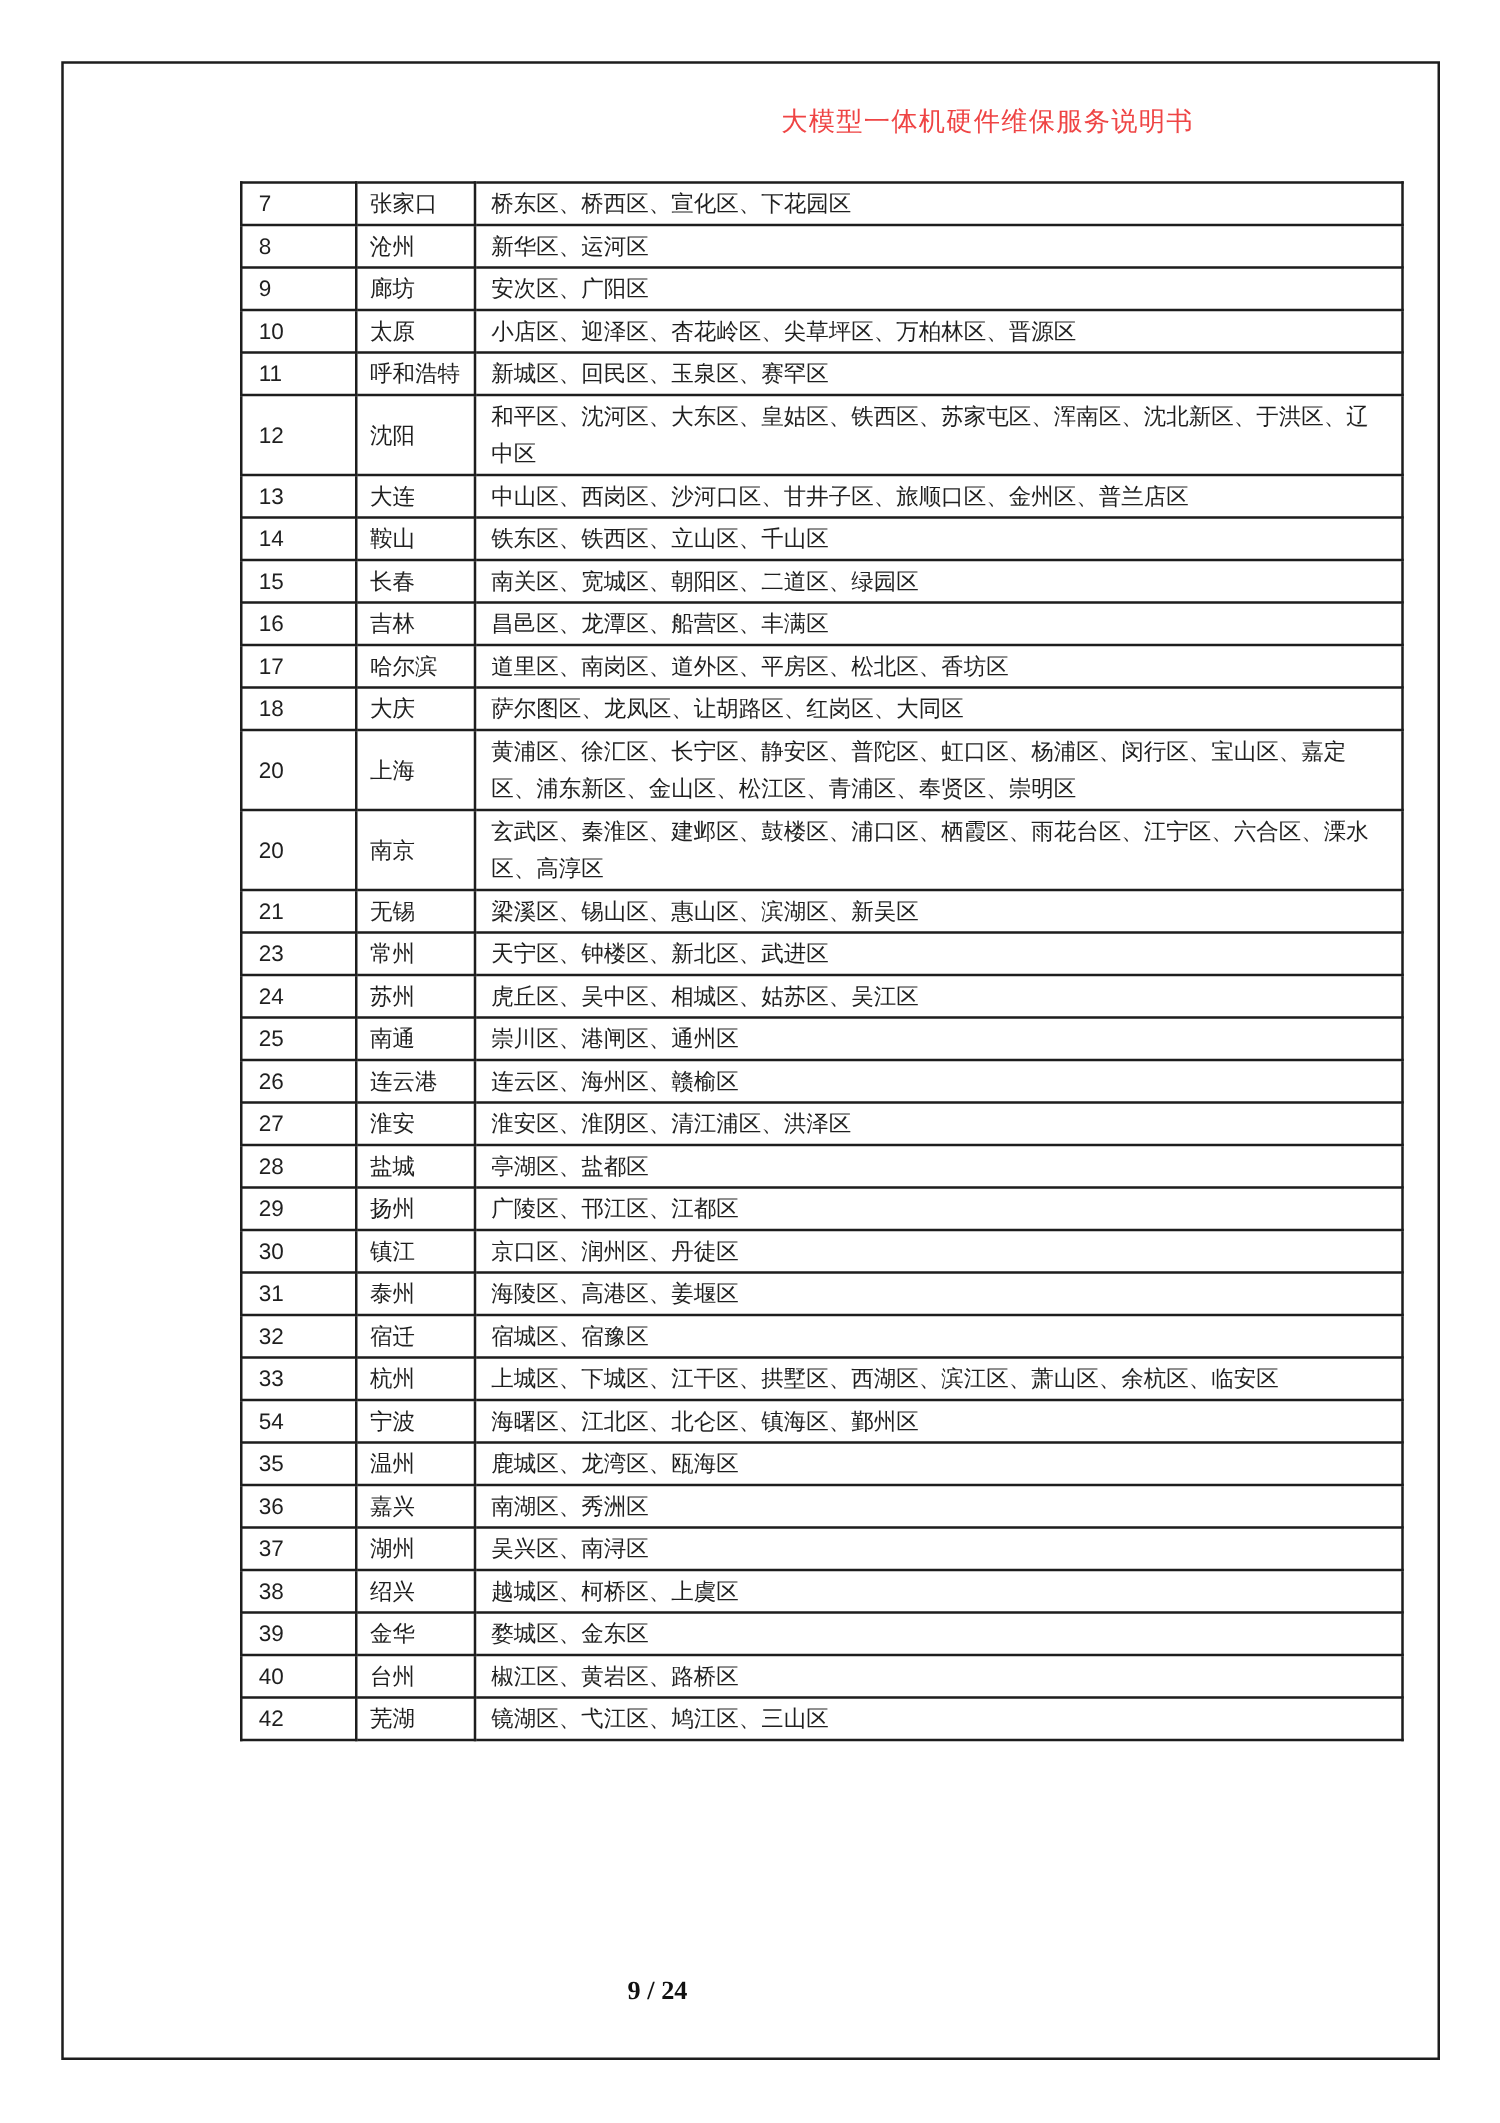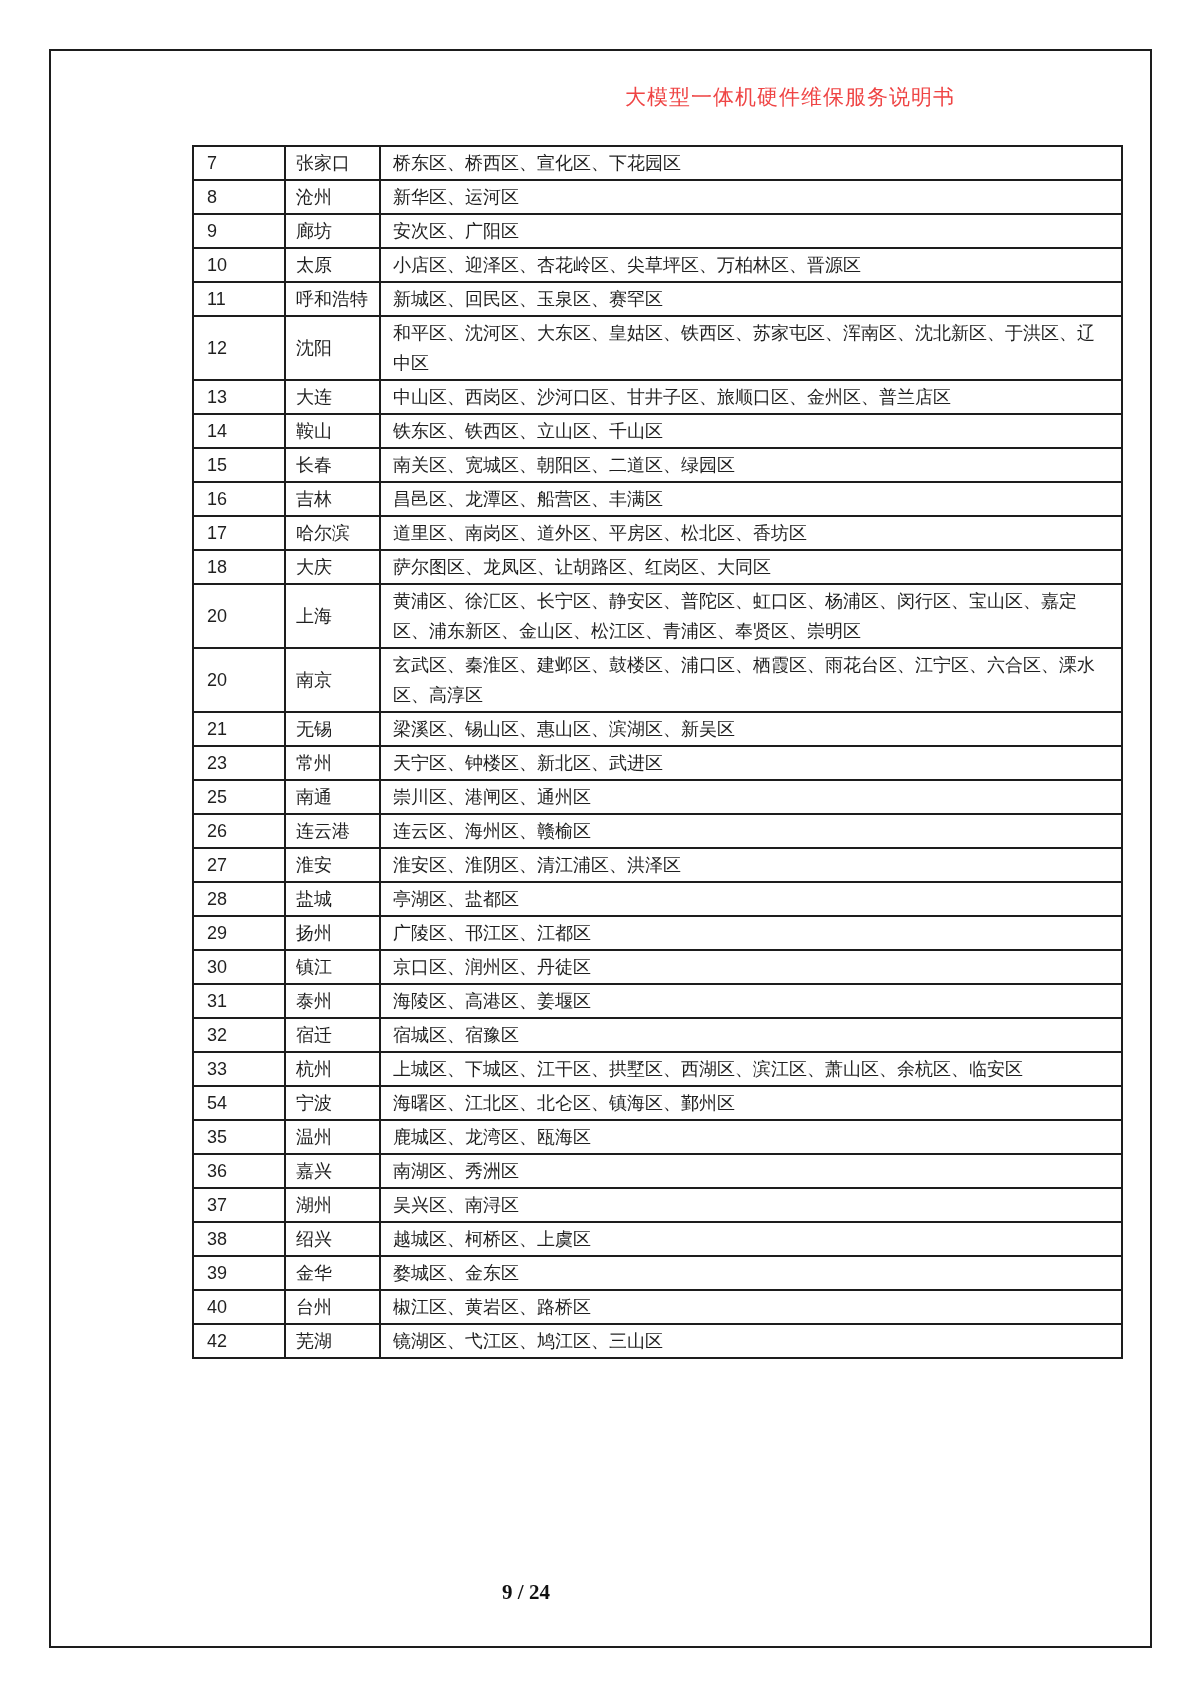--- a/index.html
+++ b/index.html
@@ -147,20 +147,25 @@
         <td class="col-no">21</td>
         <td class="col-city">无锡</td>
         <td class="col-dist">梁溪区、锡山区、惠山区、滨湖区、新吴区</td>
       </tr>
       <tr>
         <td class="col-no">23</td>
         <td class="col-city">常州</td>
         <td class="col-dist">天宁区、钟楼区、新北区、武进区</td>
       </tr>
       <tr>
+        <td class="col-no">24</td>
+        <td class="col-city">苏州</td>
+        <td class="col-dist">虎丘区、吴中区、相城区、姑苏区、吴江区</td>
+      </tr>
+      <tr>
         <td class="col-no">25</td>
         <td class="col-city">南通</td>
         <td class="col-dist">崇川区、港闸区、通州区</td>
       </tr>
       <tr>
         <td class="col-no">26</td>
         <td class="col-city">连云港</td>
         <td class="col-dist">连云区、海州区、赣榆区</td>
       </tr>
       <tr>

